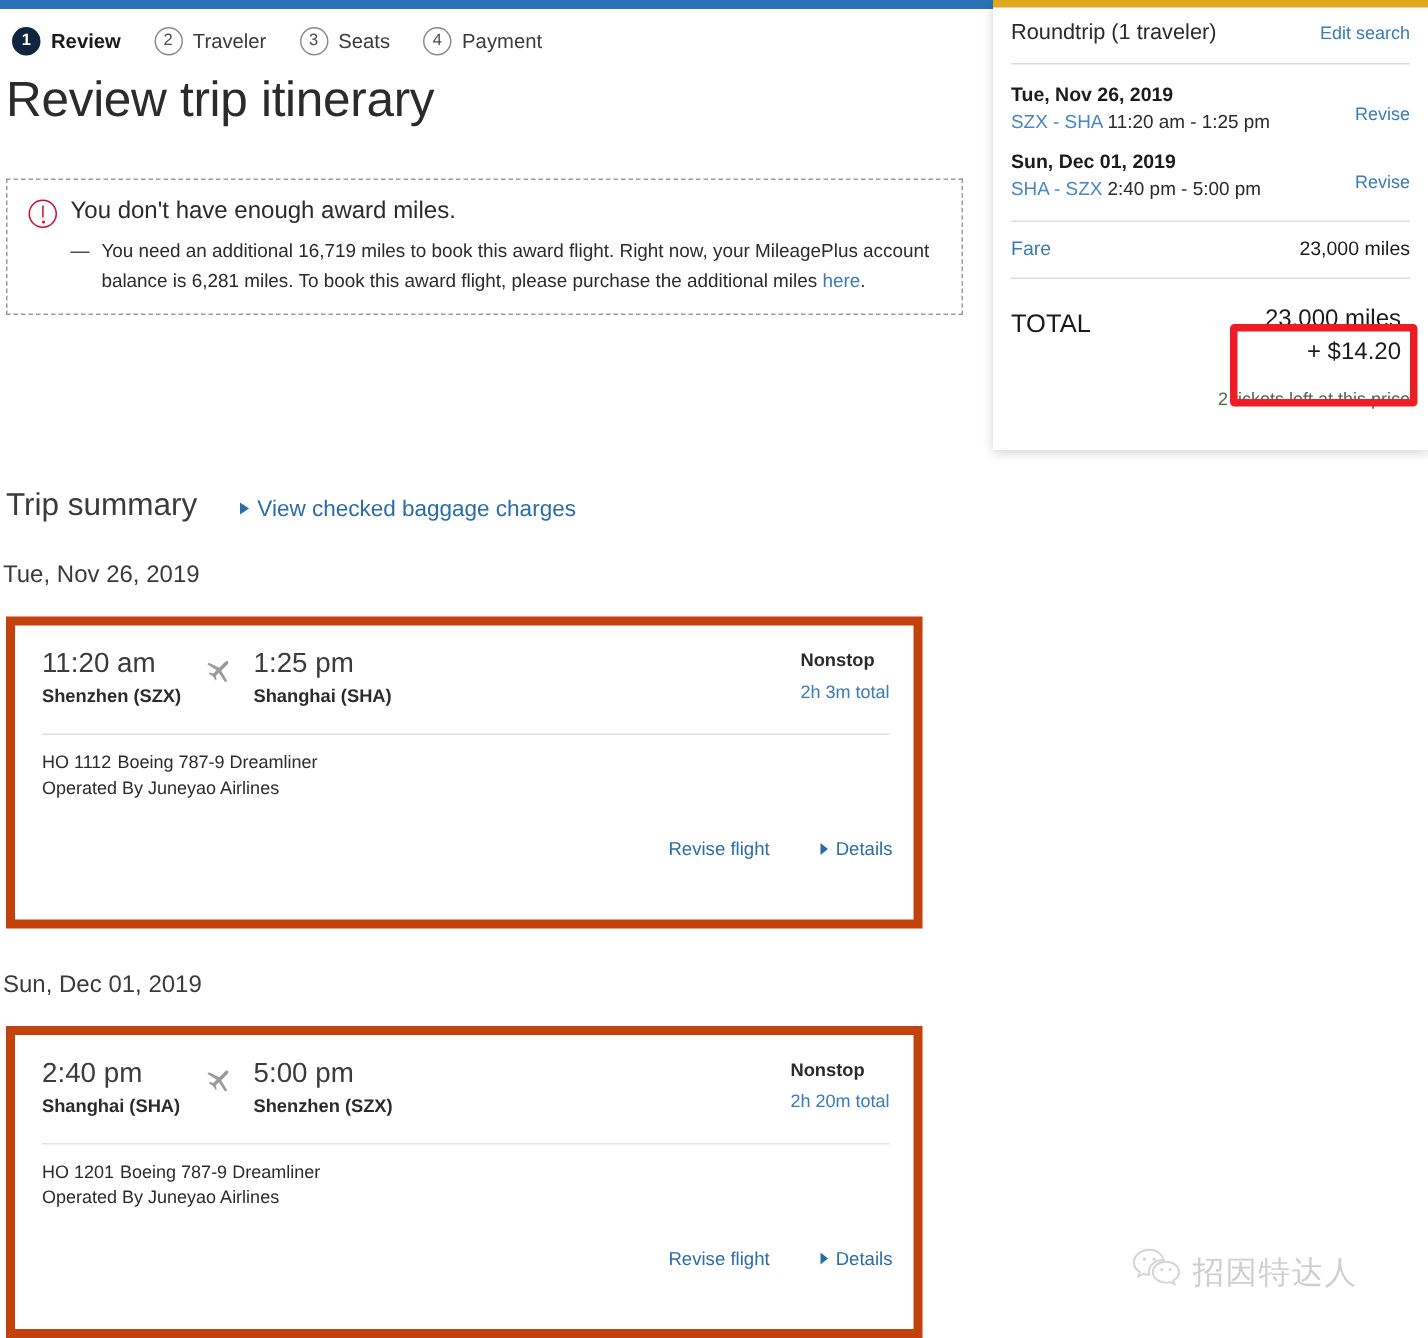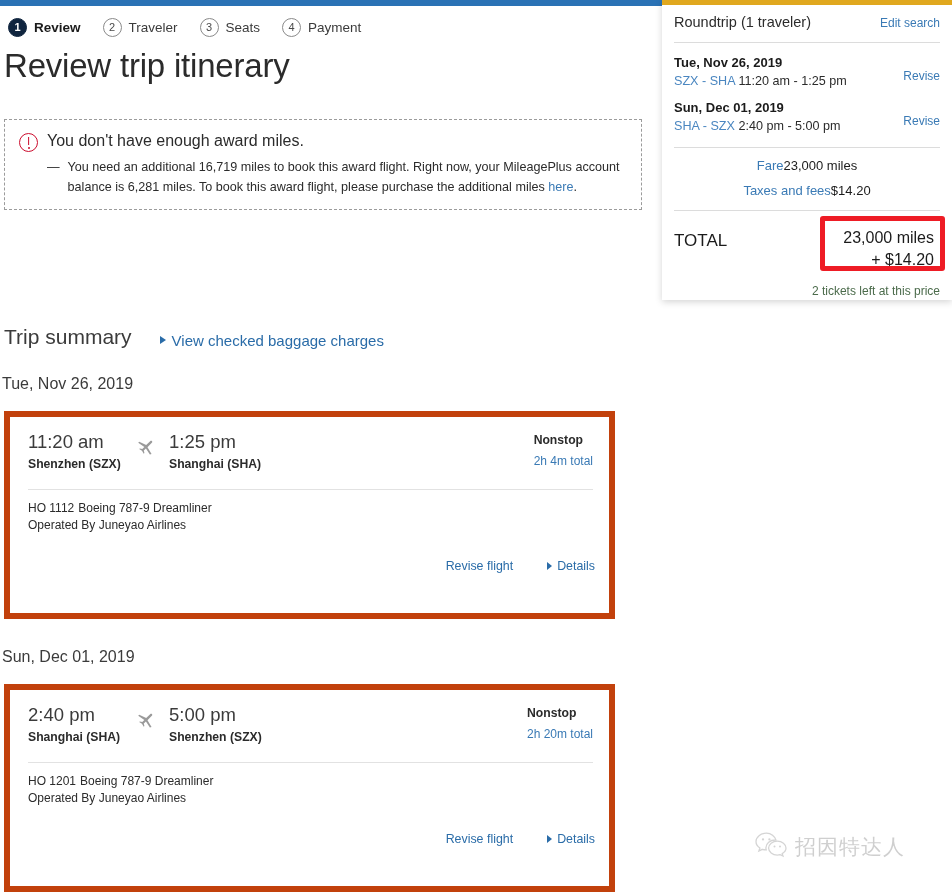--- a/index.html
+++ b/index.html
@@ -286,21 +286,21 @@
     margin-top: 4px;
     white-space: nowrap;
   }
   .sp-seg-detail .ap { color: #4a86c0; }
   .sp-revise { font-size: 12px; color: #3a7ab5; cursor: pointer; padding-top: 14px; }
 
   .sp-rule2 { border-top: 1px solid #dcdcdc; margin-top: 14px; }
 
   .sp-line {
     display: flex;
-    justify-content: center;
+    justify-content: space-between;
     align-items: baseline;
     margin-top: 10px;
     font-size: 13px;
   }
   .sp-line .lbl { color: #3a7ab5; }
   .sp-line .val { color: #1b1b1b; }
 
   .sp-rule3 { border-top: 1px solid #dcdcdc; margin-top: 12px; }
 
   .sp-total-row {
@@ -416,21 +416,21 @@
         <svg width="22" height="22" viewBox="0 0 24 24" aria-hidden="true">
           <path d="M21 15.5l-8.5-2.2V6.6c0-.8-.6-1.5-1.3-1.5s-1.3.7-1.3 1.5v6.1L2 15.5v1.6l7.9-1.6v3.3l-2.3 1.3v1.1l3.5-.8 3.5.8v-1.1l-2.3-1.3v-3.3l7.7 1.6z" fill="#9a9a9a" transform="rotate(45 12 12)"></path>
         </svg>
       </div>
       <div class="fc-time-block">
         <div class="fc-time">1:25 pm</div>
         <div class="fc-city">Shanghai (SHA)</div>
       </div>
       <div class="fc-right">
         <div class="fc-nonstop">Nonstop</div>
-        <div class="fc-duration">2h 4m total</div>
+        <div class="fc-duration">2h 3m total</div>
       </div>
     </div>
     <div class="fc-divider"></div>
     <div class="fc-meta">
       <div><span>HO 1112</span><span class="eq">Boeing 787-9 Dreamliner</span></div>
       <div>Operated By Juneyao Airlines</div>
     </div>
     <div class="fc-actions">
       <span class="fc-link">Revise flight</span>
       <span class="fc-link">
@@ -498,24 +498,20 @@
         <div class="sp-seg-detail"><span class="ap">SHA</span><span class="ap"> - </span><span class="ap">SZX</span><span> 2:40 pm - 5:00 pm</span></div>
       </div>
       <span class="sp-revise">Revise</span>
     </div>
 
     <div class="sp-rule2"></div>
 
     <div class="sp-line">
       <span class="lbl">Fare</span>
       <span class="val">23,000 miles</span>
-    </div>
-    <div class="sp-line">
-      <span class="lbl">Taxes and fees</span>
-      <span class="val">$14.20</span>
     </div>
 
     <div class="sp-rule3"></div>
 
     <div class="sp-total-row">
       <span class="sp-total-label">TOTAL</span>
       <span class="sp-total-vals">
         <div>23,000 miles</div>
         <div>+ $14.20</div>
       </span>

